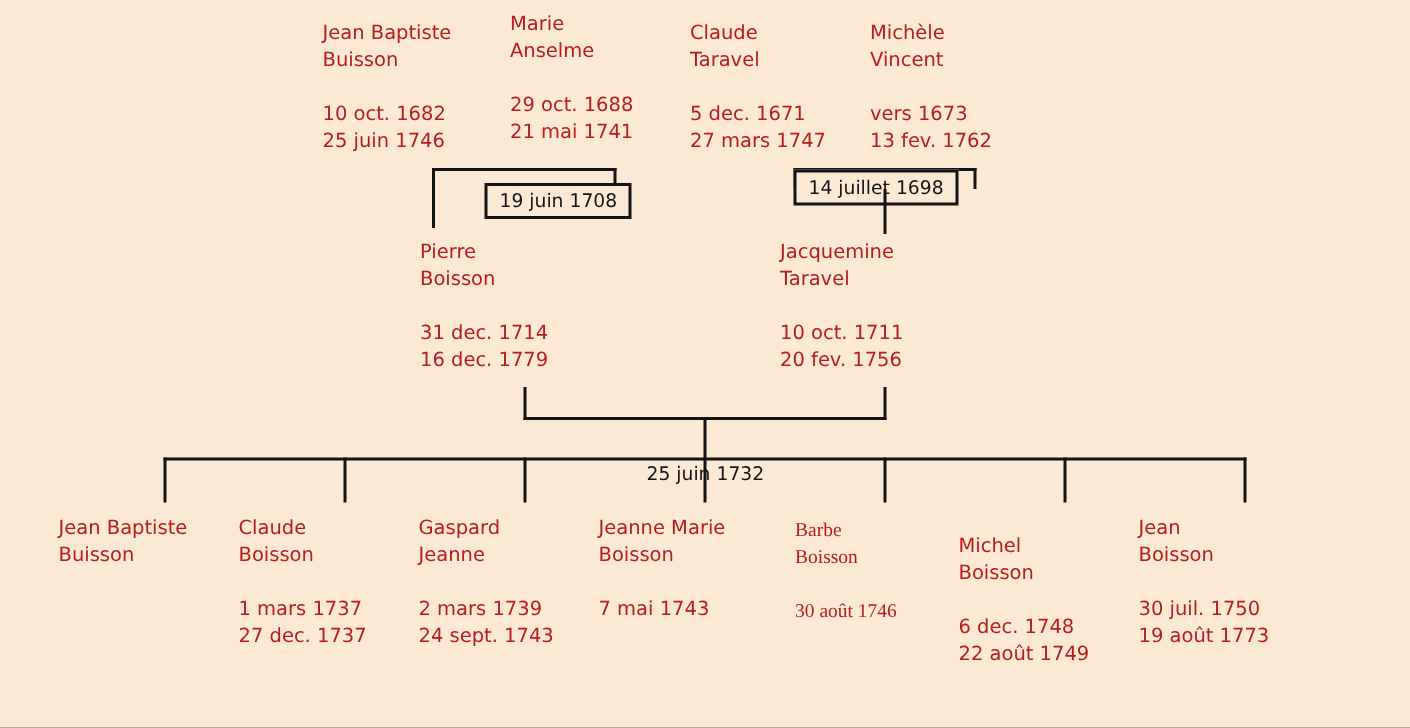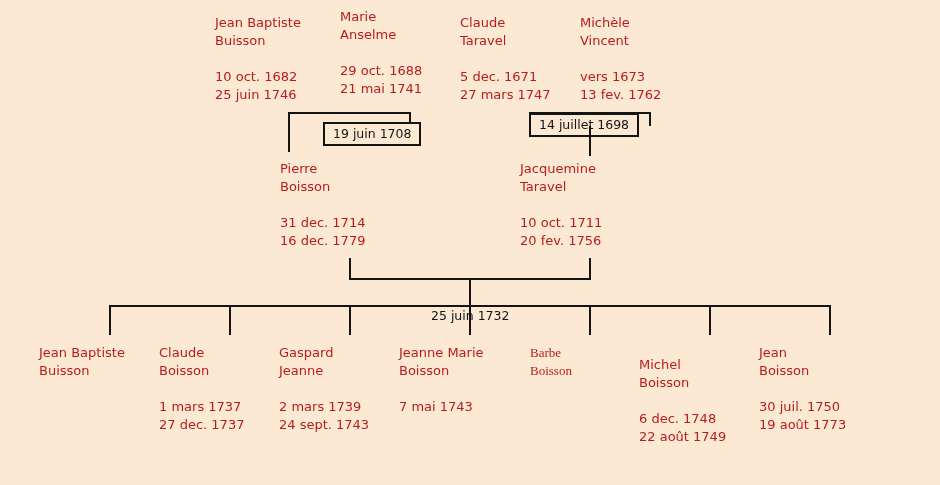--- a/index.html
+++ b/index.html
@@ -156,20 +156,22 @@
   <div class="person" style="left:399px; top:344px; width:140px;">
     <div class="nm">Jeanne Marie
 Boisson</div>
     <div class="dates">7 mai 1743
 </div>
   </div>
 
   <div class="person" style="left:530px; top:344px; width:140px;font-family:Liberation Serif, serif;">
     <div class="nm">Barbe
 Boisson</div>
+    <div class="dates">30 août 1746
+</div>
   </div>
 
   <div class="person" style="left:639px; top:356px; width:140px;">
     <div class="nm">Michel
 Boisson</div>
     <div class="dates">6 dec. 1748
 22 août 1749</div>
   </div>
 
   <div class="person" style="left:759px; top:344px; width:140px;">

